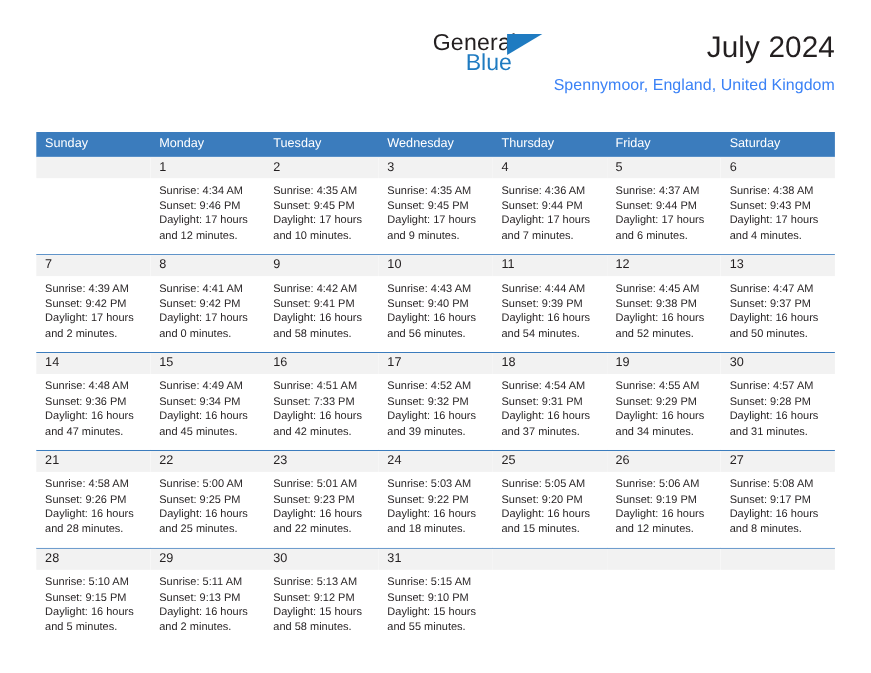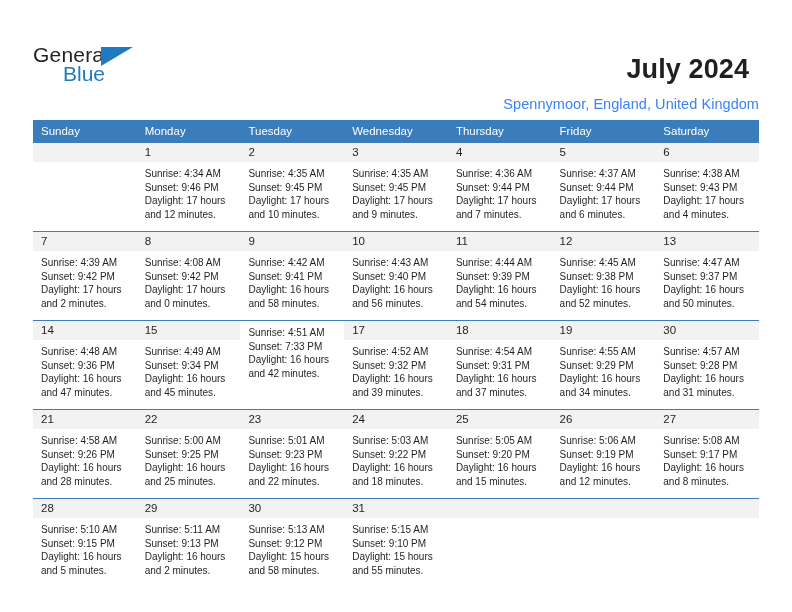--- a/index.html
+++ b/index.html
@@ -19,22 +19,22 @@
     width: 792px;
     height: 612px;
     box-sizing: border-box;
     padding: 0 33px;
   }
 
   
   .topbar {
     display: flex;
     align-items: flex-start;
-    justify-content: space-between;
-    padding-top: 44px;
+    justify-content: flex-end;
+    padding-top: 28px;
     height: 72px;
     box-sizing: border-box;
   }
   .logo {
     position: relative;
     width: 110px;
     height: 46px;
     flex: 0 0 auto;
   }
   .logo-general {
@@ -64,22 +64,22 @@
     border-bottom: 19px solid transparent;
   }
   .titleblock {
     text-align: right;
     flex: 0 0 auto;
   }
   .cal-title {
     font-size: 27px;
     line-height: 30px;
     color: #231f20;
-    font-weight: bold;
-    margin: 10px;
+    font-weight: normal;
+    margin: 0;
     letter-spacing: 0.1px;
   }
   .cal-location {
     font-size: 14.5px;
     line-height: 18px;
     color: #3b82f6;
     margin-top: 11px;
     letter-spacing: 0.05px;
   }
 
@@ -245,21 +245,21 @@
           <div class="info">
             <div>Sunrise: 4:39 AM</div>
             <div>Sunset: 9:42 PM</div>
             <div>Daylight: 17 hours</div>
             <div>and 2 minutes.</div>
           </div>
         </div>
         <div class="daycell">
           <div class="datebar">8</div>
           <div class="info">
-            <div>Sunrise: 4:08 AM</div>
+            <div>Sunrise: 4:41 AM</div>
             <div>Sunset: 9:42 PM</div>
             <div>Daylight: 17 hours</div>
             <div>and 0 minutes.</div>
           </div>
         </div>
         <div class="daycell">
           <div class="datebar">9</div>
           <div class="info">
             <div>Sunrise: 4:42 AM</div>
             <div>Sunset: 9:41 PM</div>
@@ -320,20 +320,21 @@
         <div class="daycell">
           <div class="datebar">15</div>
           <div class="info">
             <div>Sunrise: 4:49 AM</div>
             <div>Sunset: 9:34 PM</div>
             <div>Daylight: 16 hours</div>
             <div>and 45 minutes.</div>
           </div>
         </div>
         <div class="daycell">
+          <div class="datebar">16</div>
           <div class="info">
             <div>Sunrise: 4:51 AM</div>
             <div>Sunset: 7:33 PM</div>
             <div>Daylight: 16 hours</div>
             <div>and 42 minutes.</div>
           </div>
         </div>
         <div class="daycell">
           <div class="datebar">17</div>
           <div class="info">

